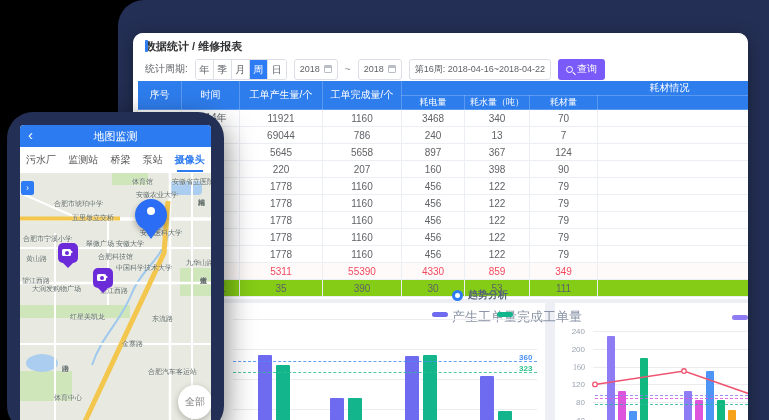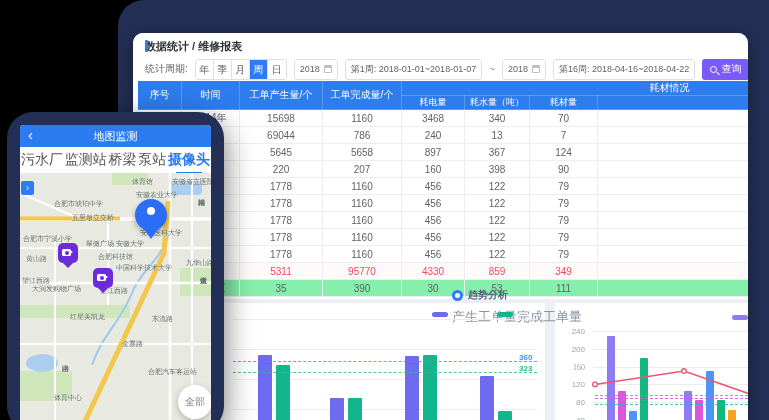--- a/index.html
+++ b/index.html
@@ -27,21 +27,21 @@
   .btn { height:21px; border-radius:3px; display:flex; align-items:center; padding:0 8px; font-size:10px; color:#fff; gap:4px; cursor:pointer; }
   .btn.query { background:#7a5af8; }
   .mag { width:7px; height:7px; border:1.4px solid #fff; border-radius:50%; position:relative; }
   .mag::after { content:""; position:absolute; width:4px; height:1.4px; background:#fff; transform:rotate(45deg); left:5px; top:6px; }
   
   #rtable { position:absolute; left:4px; top:47px; width:800px; border-collapse:collapse; table-layout:fixed; }
   #rtable th { background:#2e7ded; color:#fff; font-size:10px; font-weight:normal; height:14px; border:1px solid rgba(255,255,255,.22); }
   #rtable th.sub { font-size:9px; }
   #rtable td { height:17px; font-size:10px; color:#606266; text-align:center; border:1px solid #ebeef3; background:#fff; }
   #rtable tr.total td { color:#f2495e; background:#fffafa; }
-  #rtable tr.avg td { background:#86efac; color:#606266; }
+  #rtable tr.avg td { background:#84cc16; color:#606266; }
   
   .card { position:absolute; background:#fff; overflow:hidden; }
   #cardL { left:0; top:270px; width:412px; height:129px; }
   #cardR { left:422px; top:270px; width:193px; height:129px; }
   .legend { position:absolute; display:flex; align-items:center; gap:5px; font-size:13px; color:#8a94a6;font-family:Liberation Serif, serif; }
   .pill { width:16px; height:5px; border-radius:2.5px; }
   .grid { position:absolute; height:1px; background:#ececf0; }
   .dash-line { position:absolute; height:0; border-top:1px dashed; opacity:.85; }
   .bar { position:absolute; border-radius:1px 1px 0 0; }
   .dlab { position:absolute; font-size:8px; font-weight:bold; }
@@ -51,21 +51,21 @@
   .ct-icon { width:11px; height:11px; border-radius:50%; background:#2e7cf5; position:relative; }
   .ct-icon::after { content:""; position:absolute; left:3px; top:3px; width:5px; height:5px; border-radius:50%; background:#fff; }
   .ct-txt { font-size:10px; font-weight:bold; color:#55617a; }
   
   #phone { position:absolute; left:7px; top:112px; width:217px; height:320px; background:#232f54; border-radius:26px; box-shadow:0 10px 30px rgba(0,0,0,.55); }
   #screen { position:absolute; left:13px; top:13px; width:191px; height:307px; background:#fff; overflow:hidden; border-radius:4px; }
   #phead { position:absolute; left:0; top:0; width:191px; height:22px; background:#2d7bf0; display:flex; align-items:center; justify-content:center; }
   #phead .back { position:absolute; left:8px; top:1px; color:#fff; font-size:15px; cursor:pointer; }
   #phead .ttl { color:#fff; font-size:11px; }
   #ptabs { position:absolute; left:0; top:22px; width:191px; height:26px; background:#fff; display:flex; align-items:center; justify-content:space-around; }
-  #ptabs .tab { font-size:14px; color:#555; position:relative; padding:5px 0; cursor:pointer; }
+  #ptabs .tab { font-size:10px; color:#555; position:relative; padding:5px 0; cursor:pointer; }
   #ptabs .tab.on { color:#2d7bf0; font-weight:bold; }
   #ptabs .tab.on::after { content:""; position:absolute; left:50%; transform:translateX(-50%); bottom:0; width:26px; height:2px; background:#2d7bf0; }
   #pmap { position:absolute; left:0; top:48px; width:191px; height:259px; background:#e8eae1; overflow:hidden; }
   .mlabel { position:absolute; font-size:7px; color:#5f6a66; text-shadow:0 0 2px #fff; white-space:nowrap; }
   .mlabel.vert { writing-mode:vertical-rl; }
   #expandBtn { position:absolute; left:1px; top:8px; width:13px; height:14px; background:#2e7cf5; color:#fff; font-size:9px; line-height:14px; text-align:center; border-radius:2px; cursor:pointer; }
   #allBtn { position:absolute; left:158px; top:212px; width:34px; height:34px; border-radius:50%; background:#fff; box-shadow:0 2px 6px rgba(0,0,0,.25); font-size:10px; color:#888; display:flex; align-items:center; justify-content:center; cursor:pointer; }
   
   .cam-marker { position:absolute; width:20px; height:20px; background:#6c2bd9; border-radius:5px; cursor:pointer; }
   .cam-marker::after { content:""; position:absolute; left:50%; bottom:-5px; transform:translateX(-50%); border:5px solid transparent; border-top-color:#6c2bd9; border-bottom:none; }
@@ -93,23 +93,20 @@
       <div class="seg" id="segCtl">
           <div class="cell">年</div>
           <div class="cell">季</div>
           <div class="cell">月</div>
           <div class="cell on">周</div>
           <div class="cell">日</div>
         </div>
       <div class="ipt">
         <span>2018</span>
         <span class="cal"></span>
-      </div>
-      <div class="ipt">
-        <span>第1周: 2018-01-01~2018-01-07</span>
       </div>
       <span class="tilde">~</span>
       <div class="ipt">
         <span>2018</span>
         <span class="cal"></span>
       </div>
       <div class="ipt">
         <span>第16周: 2018-04-16~2018-04-22</span>
       </div>
       <div class="btn query">
@@ -141,21 +138,21 @@
             <th class="sub">耗电量</th>
             <th class="sub">耗水量（吨）</th>
             <th class="sub">耗材量</th>
             <th class="sub">水量</th>
           </tr>
       </thead>
       <tbody id="tbody">
           <tr>
             <td>1</td>
             <td>2014年</td>
-            <td>15698</td>
+            <td>11921</td>
             <td>1160</td>
             <td>3468</td>
             <td>340</td>
             <td>70</td>
             <td>250</td>
           </tr>
           <tr>
             <td>2</td>
             <td></td>
             <td>69044</td>
@@ -232,21 +229,21 @@
             <td>1160</td>
             <td>456</td>
             <td>122</td>
             <td>79</td>
             <td>67</td>
           </tr>
           <tr class="total">
             <td></td>
             <td>合计</td>
             <td>5311</td>
-            <td>95770</td>
+            <td>55390</td>
             <td>4330</td>
             <td>859</td>
             <td>349</td>
             <td>33</td>
           </tr>
           <tr class="avg">
             <td></td>
             <td>平均值</td>
             <td>35</td>
             <td>390</td>

